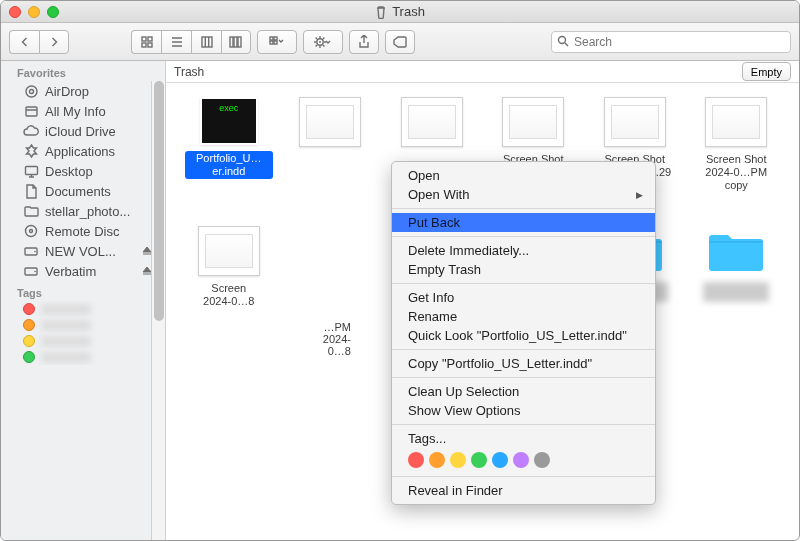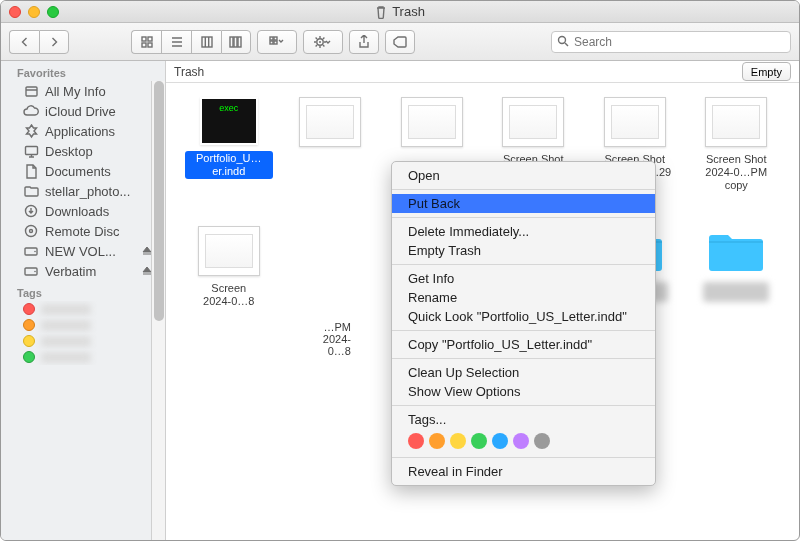--- a/index.html
+++ b/index.html
@@ -166,20 +166,29 @@
 </div>
 
 <div class="body">
 
   <div class="sidebar sidebar-wrap">
     <div class="sb-scroll">
       <div class="sb-head">Favorites</div>
       <div class="sb-item">
           <span class="ico">
             <svg width="15" height="15" viewBox="0 0 15 15">
+              <circle cx="7.5" cy="7.5" r="5.5" class="stroke"></circle>
+              <circle cx="7.5" cy="7.5" r="2" class="stroke"></circle>
+            </svg>
+          </span>
+          <span class="lbl">AirDrop</span>
+        </div>
+      <div class="sb-item">
+          <span class="ico">
+            <svg width="15" height="15" viewBox="0 0 15 15">
               <rect x="2" y="3" width="11" height="9" rx="1" class="stroke"></rect>
               <path d="M2 6h11" class="stroke"></path>
             </svg>
           </span>
           <span class="lbl">All My Info</span>
         </div>
       <div class="sb-item">
           <span class="ico">
             <svg width="16" height="12" viewBox="0 0 16 12">
               <path d="M4 10a3 3 0 010-6 4 4 0 017.5-1A3 3 0 0112 10z" class="stroke"></path>
@@ -213,29 +222,20 @@
           </span>
           <span class="lbl">Documents</span>
         </div>
       <div class="sb-item">
           <span class="ico">
             <svg width="15" height="12" viewBox="0 0 15 12">
               <path d="M1 3a1 1 0 011-1h4l1 1h6a1 1 0 011 1v6a1 1 0 01-1 1H2a1 1 0 01-1-1z" class="stroke"></path>
             </svg>
           </span>
           <span class="lbl">stellar_photo...</span>
-        </div>
-      <div class="sb-item">
-          <span class="ico">
-            <svg width="14" height="14" viewBox="0 0 14 14">
-              <circle cx="7" cy="7" r="5.5" class="stroke"></circle>
-              <path d="M7 4v5M5 7l2 2 2-2" class="stroke"></path>
-            </svg>
-          </span>
-          <span class="lbl">Downloads</span>
         </div>
 
       <div class="sb-item">
           <span class="ico">
             <svg width="14" height="14" viewBox="0 0 14 14">
               <circle cx="7" cy="7" r="5.5" class="stroke"></circle>
               <circle cx="7" cy="7" r="1.5" class="stroke"></circle>
             </svg>
           </span>
           <span class="lbl">Remote Disc</span>
@@ -370,20 +370,23 @@
         </div>
       </div>
 
     <div class="half-item">
       <div style="filter:none"><span>…PM</span><br><span>2024-0…8</span></div>
     </div>
 
     <div class="ctxmenu">
       <div class="mi">
           <span>Open</span>
+        </div>
+      <div class="mi arrow">
+          <span>Open With</span>
         </div>
       <div class="sep"></div>
       <div class="mi hl">
           <span>Put Back</span>
         </div>
       <div class="sep"></div>
       <div class="mi">
           <span>Delete Immediately...</span>
         </div>
       <div class="mi">

